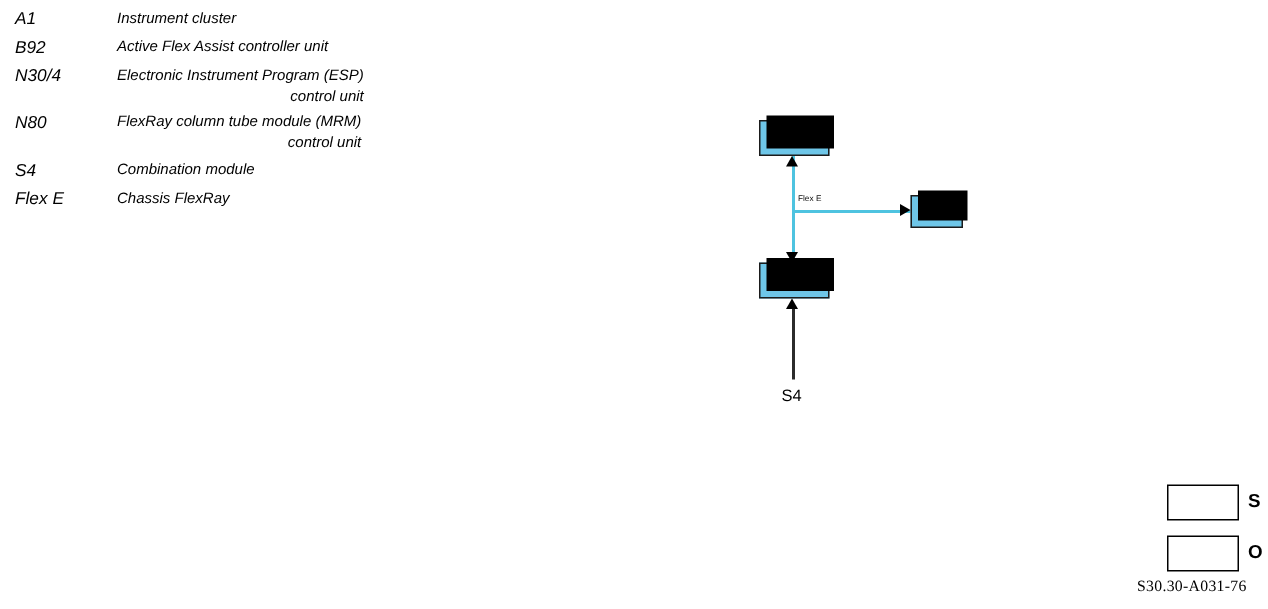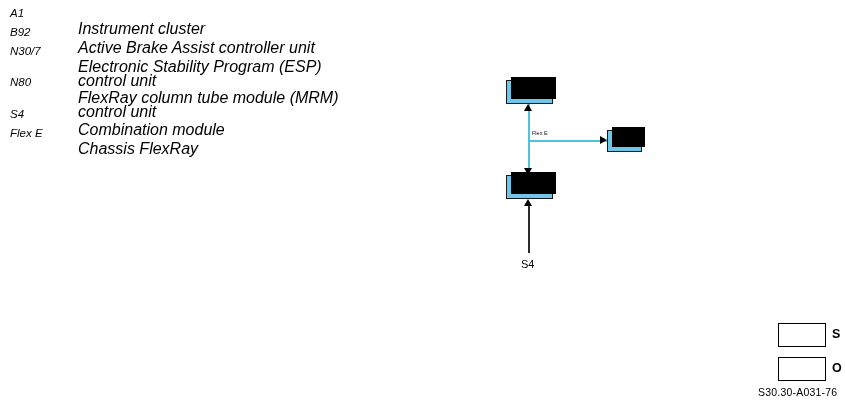--- a/index.html
+++ b/index.html
@@ -35,25 +35,26 @@
     left: 10px;
     top: 0;
     font-style: italic;
     font-size: 11.5px;
     line-height: 14px;
     white-space: nowrap;
   }
   .legend-desc {
     position: absolute;
     left: 78px;
-    top: 16px;
+    top: 0;
     font-style: italic;
-    font-size: 16px;
+    font-size: 10px;
     line-height: 14px;
     white-space: pre-line;
+    text-align: right;
   }
 
   
   .node {
     position: absolute;
     box-sizing: border-box;
     background: #6ec6e8;
     border: 1.5px solid #1b1b1b;
     color: #000000;
     font-size: 11.5px;
@@ -189,40 +190,41 @@
     font-size: 12.5px;
     font-weight: bold;
   }
   #drawing-number {
     position: absolute;
     left: 758px;
     top: 386px;
     font-size: 10.5px;
     letter-spacing: 0.2px;
     white-space: nowrap;
+    font-family: Liberation Serif, serif;
   }
 </style>
 </head>
 <body>
 
 <div id="legend">
 
   <div class="legend-row" style="top:6px;">
     <span class="legend-code">A1</span>
     <span class="legend-desc">Instrument cluster</span>
   </div>
 
   <div class="legend-row" style="top:25px;">
     <span class="legend-code">B92</span>
-    <span class="legend-desc">Active Brake Assist controller unit</span>
+    <span class="legend-desc">Active Flex Assist controller unit</span>
   </div>
 
   <div class="legend-row" style="top:44px;">
-    <span class="legend-code">N30/7</span>
-    <span class="legend-desc">Electronic Stability Program (ESP)
+    <span class="legend-code">N30/4</span>
+    <span class="legend-desc">Electronic Instrument Program (ESP)
 control unit</span>
   </div>
 
   <div class="legend-row" style="top:75px;">
     <span class="legend-code">N80</span>
     <span class="legend-desc">FlexRay column tube module (MRM)
 control unit</span>
   </div>
 
   <div class="legend-row" style="top:107px;">

